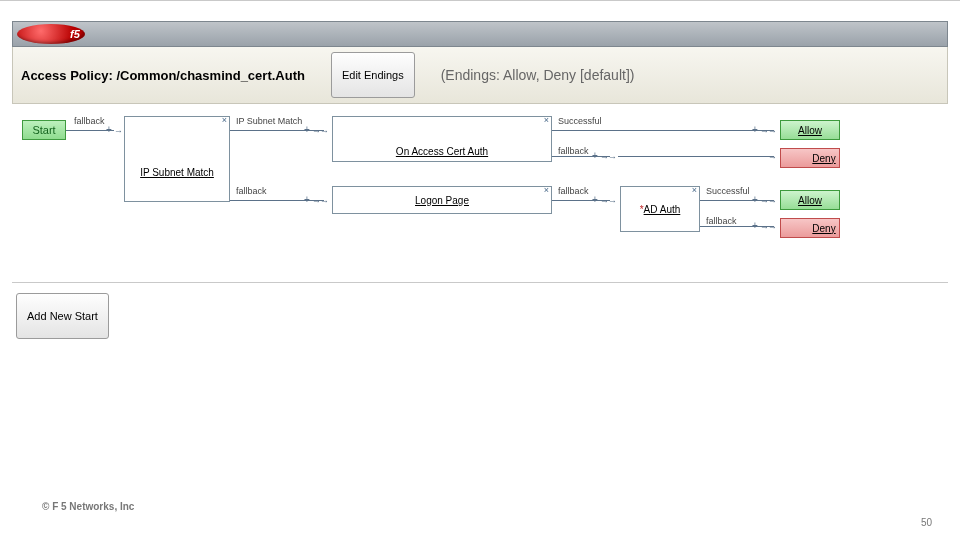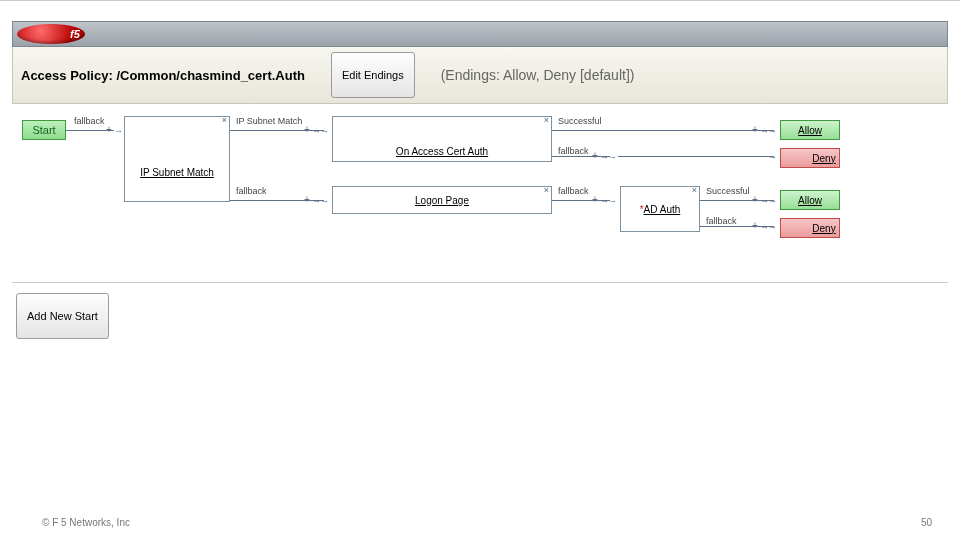--- a/index.html
+++ b/index.html
@@ -50,21 +50,21 @@
   .start{background:linear-gradient(#bdf0bd,#8fdc8f);border-color:#3f9a3f;color:#15641f;font-size:11px;}
   .allow{background:linear-gradient(#cdf3cd,#97de97);border-color:#3d9a3d;}
   .deny{background:linear-gradient(#f7c6c6,#eb9b9b);border-color:#c04b4b;padding-left:28px;}
   .link{position:absolute;height:1px;background:var(--line);}
   
   .arrow{position:absolute;color:var(--line);font-size:9px;line-height:1;}
   .plus{position:absolute;color:var(--line);font-size:10px;line-height:1;}
   .lbl{position:absolute;font-size:9px;color:#444;}
   .u{text-decoration:underline;}
   .red{color:#c02525;}
-  .footer{position:absolute;bottom:12px;left:42px;font-size:10px;color:#777;}
+  .footer{position:absolute;bottom:28px;left:42px;font-size:10px;color:#777;font-weight:bold;}
   .pagenum{position:absolute;bottom:12px;right:28px;font-size:10px;color:#777;}
 </style>
 </head>
 <body>
 
 <div class="page">
   <div class="rule"></div>
 
   <div class="app">
     <div class="app-bar">

